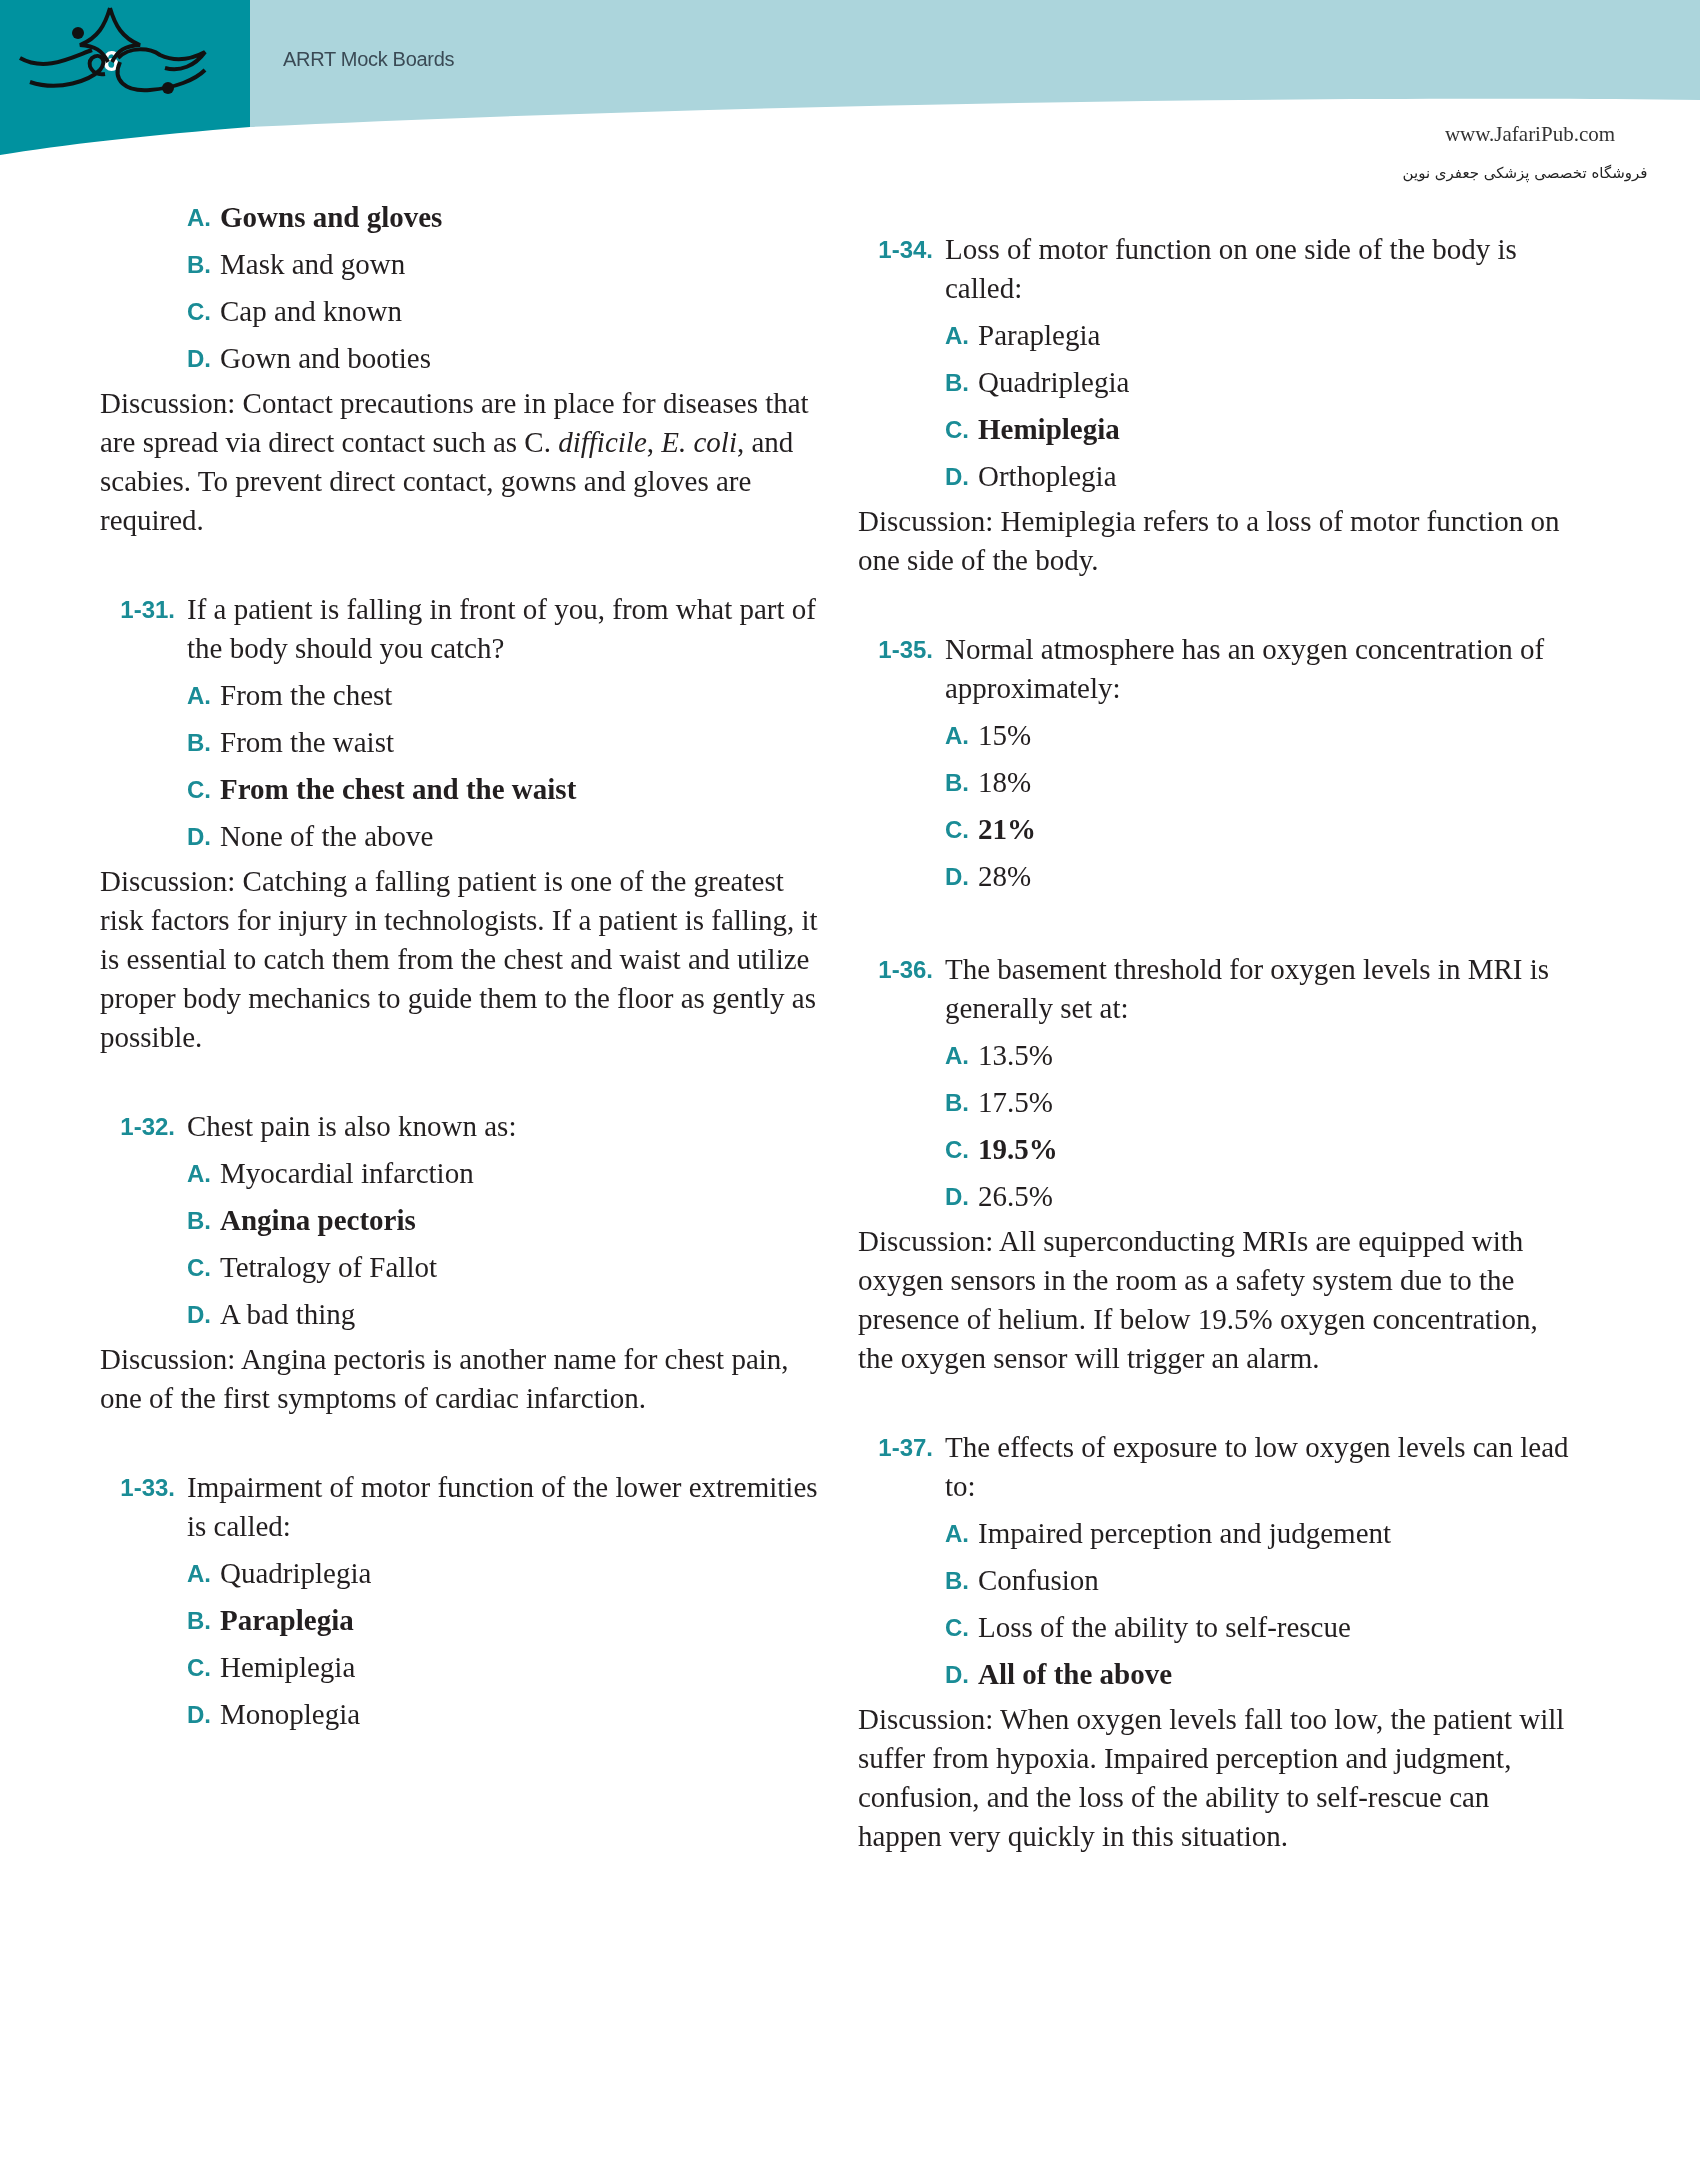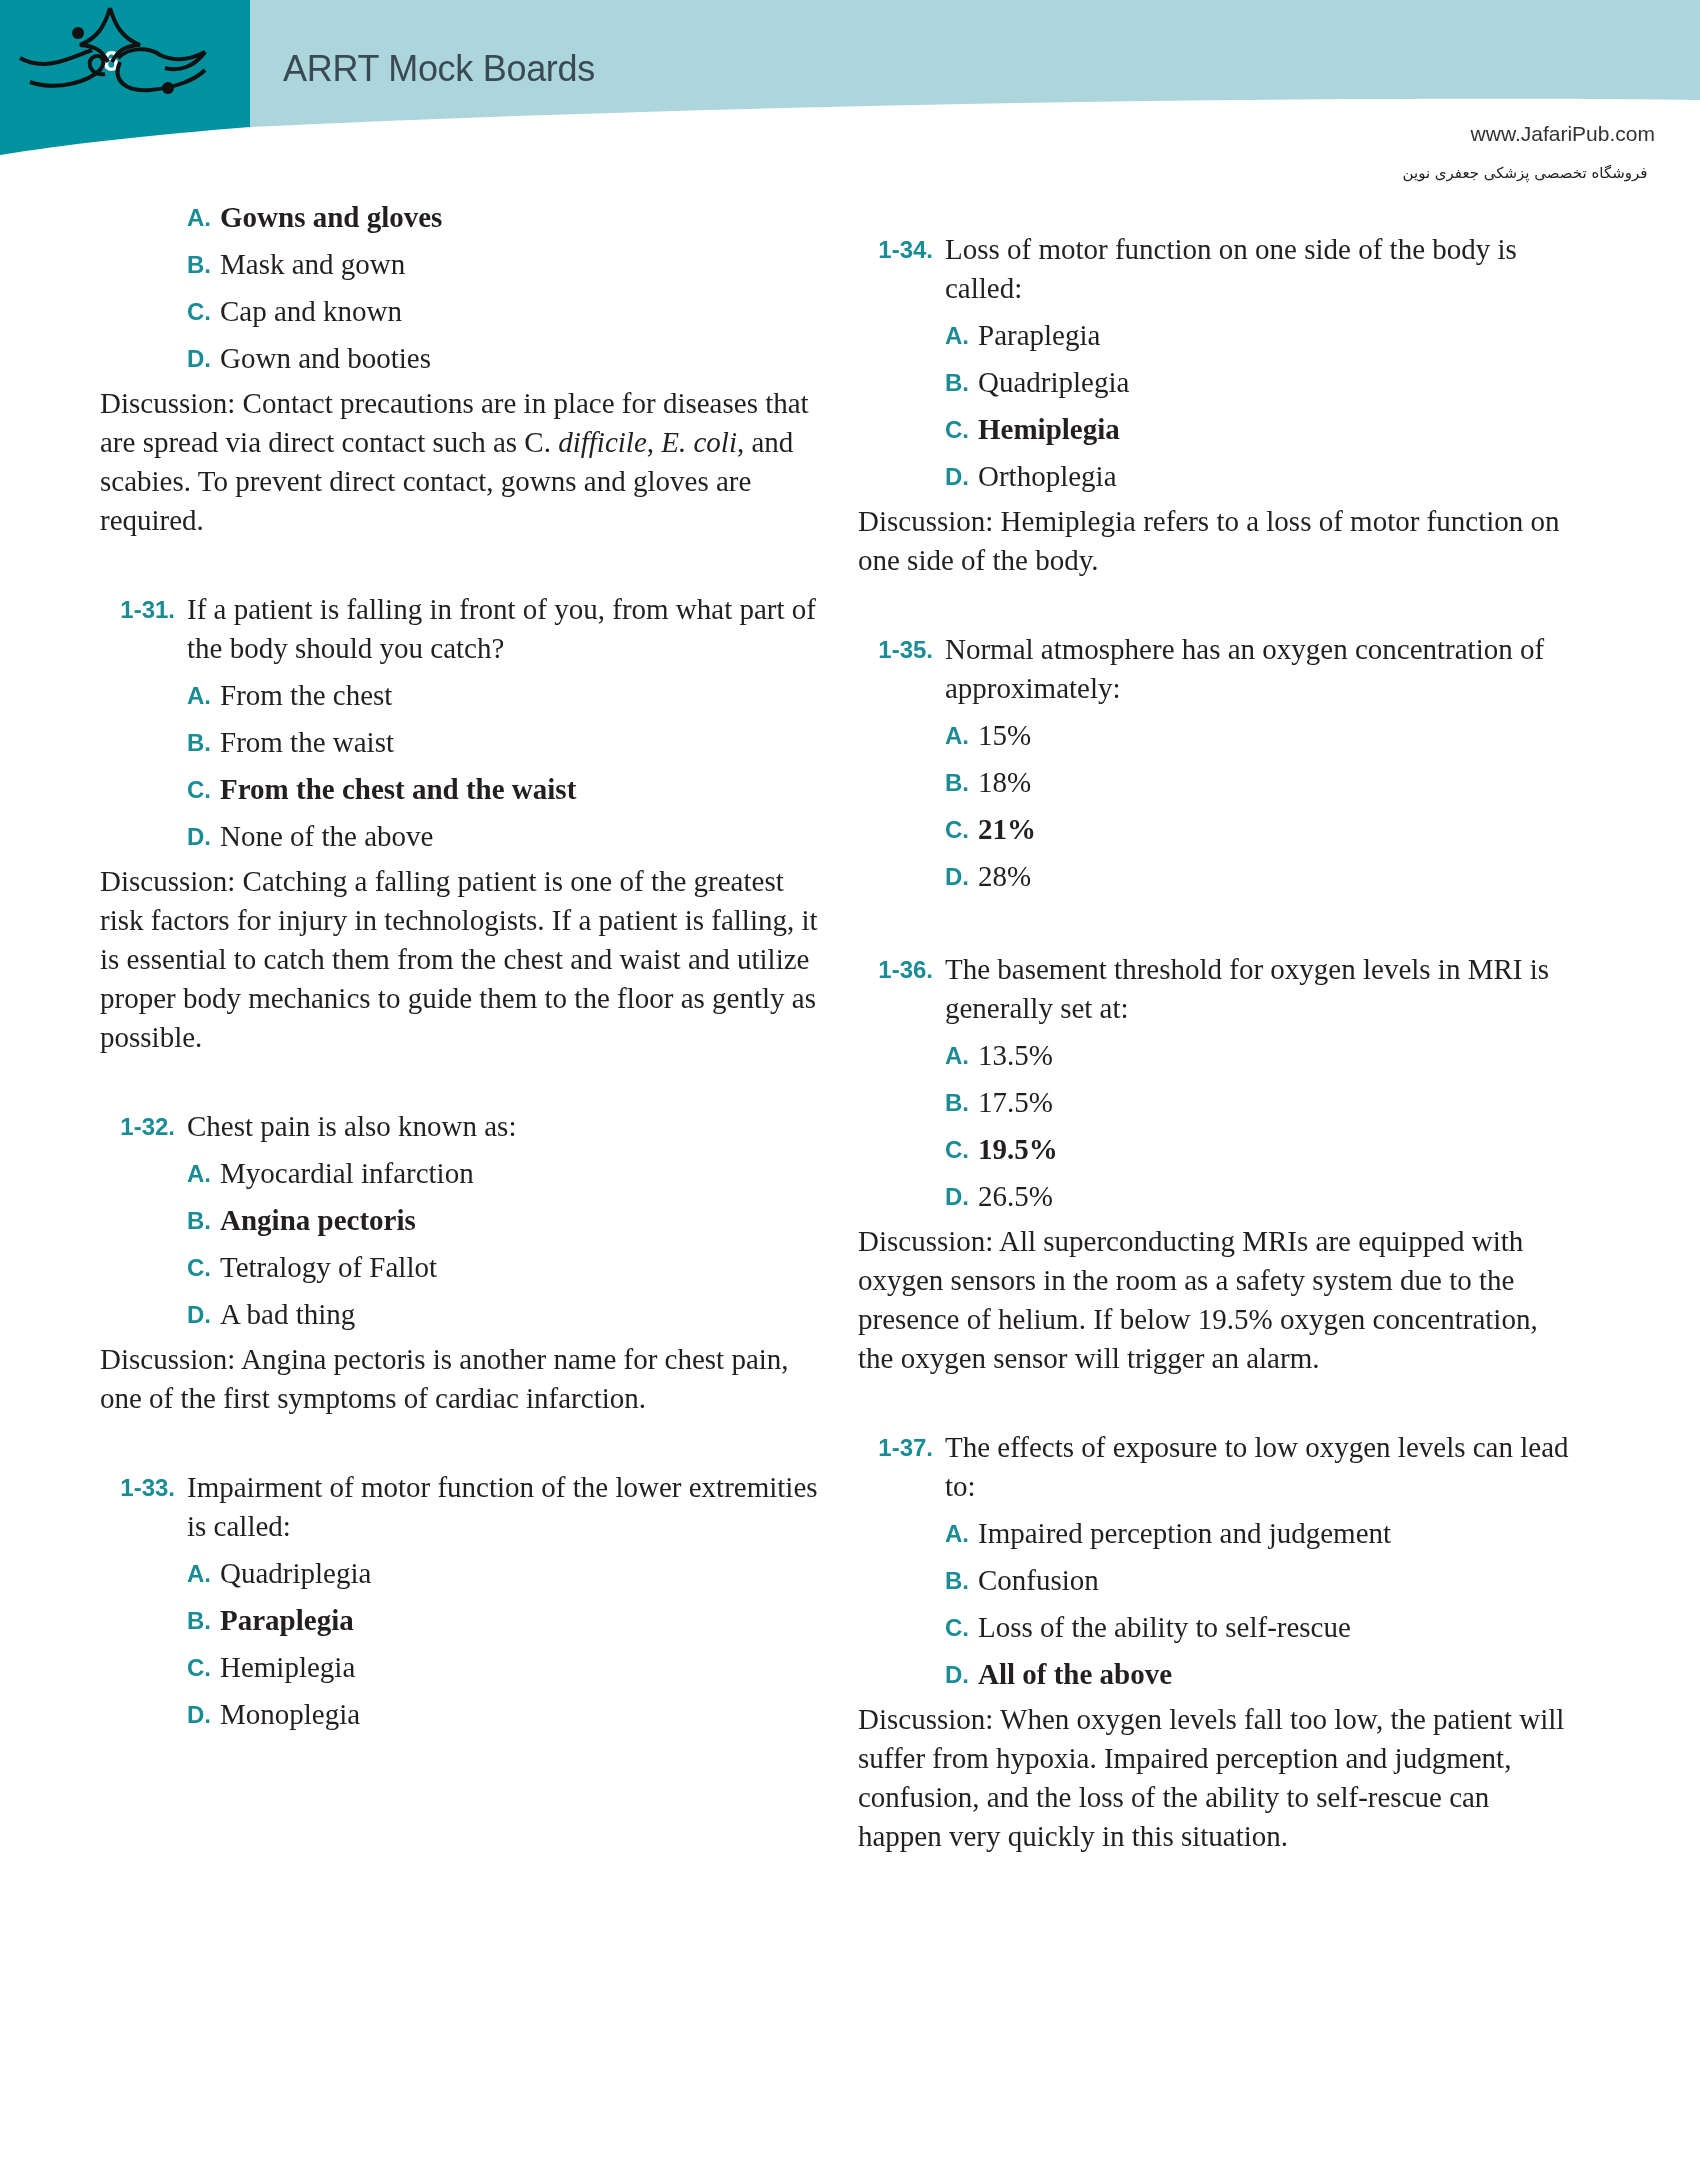--- a/index.html
+++ b/index.html
@@ -14,26 +14,26 @@
   }
   .header svg { position: absolute; left: 0; top: 0; }
   .page-num {
     position: absolute; left: 96px; top: 44px; width: 30px;
     color: #ffffff; font-family: "Liberation Sans", "DejaVu Sans", sans-serif;
     font-weight: bold; font-size: 30px; text-align: center;
   }
   .book-title {
     position: absolute; left: 283px; top: 48px;
     font-family: "Liberation Sans", "DejaVu Sans", sans-serif;
-    font-size: 36px; color: #3a4a55; letter-spacing: -0.3px; font-weight: 300;
+    font-size: 20px; color: #3a4a55; letter-spacing: -0.3px; font-weight: 300;
   }
   .logo { position: absolute; left: 1420px; top: 24px; width: 220px; height: 100px; }
   .logo-url {
-    position: absolute; left: 1405px; top: 122px; width: 250px; text-align: right;
-    font-family: Liberation Sans, sans-serif; font-size: 21px; color: #333;
+    position: absolute; left: 1405px; top: 122px; width: 250px; text-align: center;
+    font-family: Liberation Serif, serif; font-size: 21px; color: #333;
   }
   .logo-persian {
     position: absolute; left: 1380px; top: 164px; width: 290px; text-align: center;
     font-family: "DejaVu Sans", sans-serif; font-size: 15px; color: #222; direction: rtl;
   }
   .column { position: absolute; top: 190px; width: 720px; }
   .col-left { left: 100px; }
   .col-right { left: 858px; margin-top: 40px; }
   .question { margin-bottom: 50px; }
   .q-head { display: flex; font-size: 29px; line-height: 39px; }

